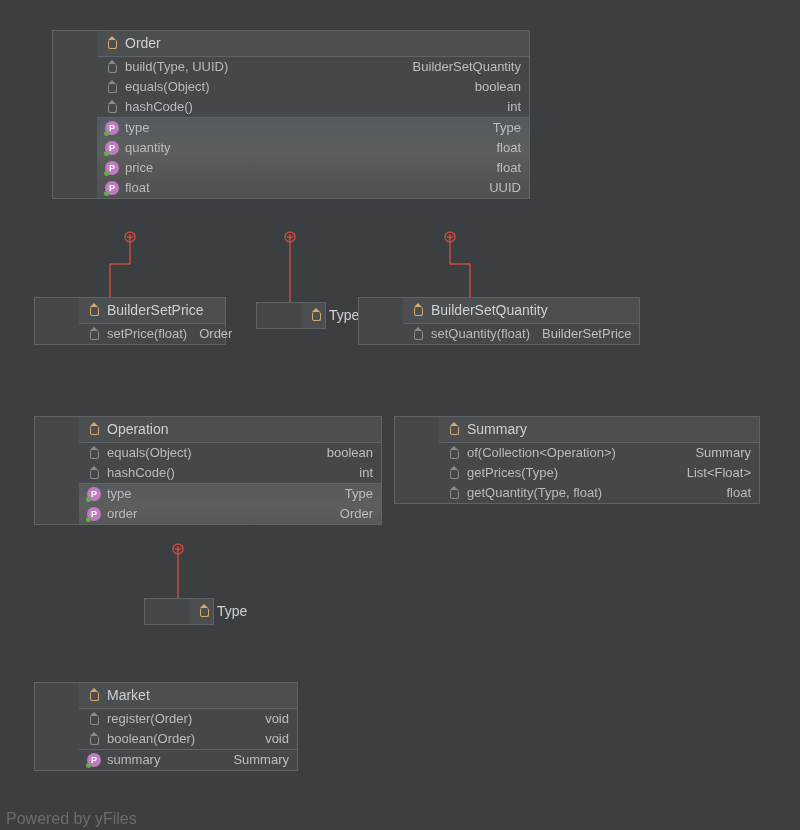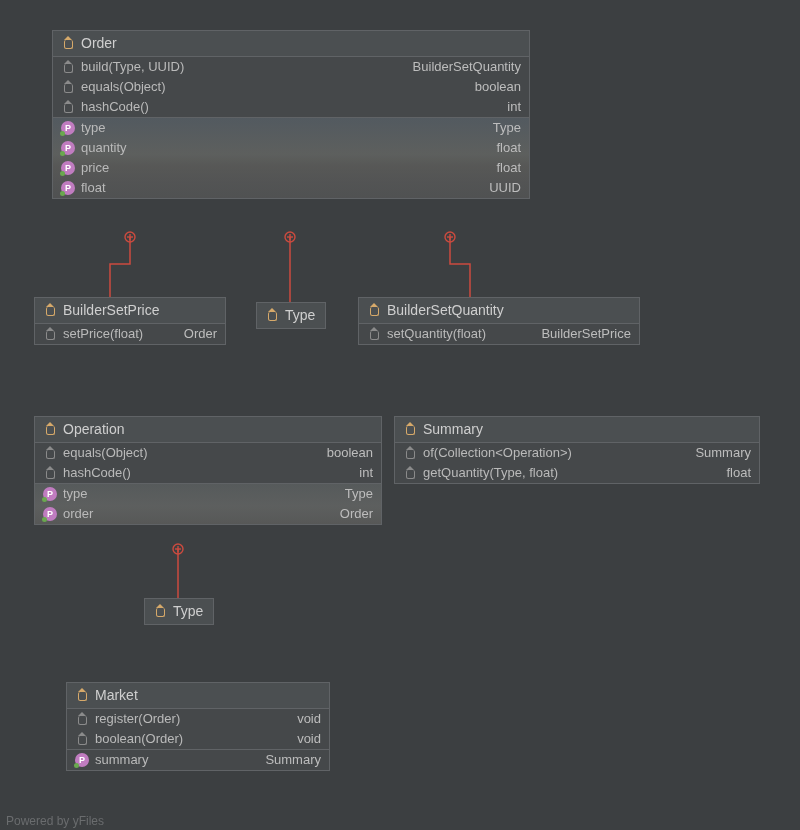--- a/index.html
+++ b/index.html
@@ -21,20 +21,21 @@
   svg.connectors {
     position: absolute;
     top: 0; left: 0;
     width: 800px; height: 830px;
     pointer-events: none;
   }
   .uml {
     position: absolute;
     background: rgba(70,73,75,0.9);
     border: 1px solid #606366;
+    padding-left: 44px;
   }
   .uml .title {
     padding: 4px 8px 5px 8px;
     border-bottom: 1px solid #606366;
     background: #4b4f51;
     font-size: 14px;
     color: #cfcfcf;
     display: flex;
     align-items: center;
     gap: 6px;
@@ -122,21 +123,21 @@
     position: absolute;
     left: -1px; bottom: -1px;
     width: 5px; height: 5px;
     border-radius: 50%;
     background: #6aa84f;
   }
   .footer {
     position: absolute;
     left: 6px;
     bottom: 2px;
-    font-size: 12px;
+    font-size: 16px;
     color: #6a6c6e;
   }
   
   .bg-photo {
     background:
       linear-gradient(rgba(73,76,78,0.82), rgba(73,76,78,0.82)),
       linear-gradient(180deg, #7e99b0 0%, #b9b7a5 45%, #978d7c 60%, #7f7870 80%, #6f6a63 100%);
   }
   .bg-photo2 {
     background:
@@ -298,34 +299,40 @@
       <span>Summary</span>
     </div>
     <div class="row">
       <span class="icon icon-method"></span>
       <span class="name">of(Collection&lt;Operation&gt;)</span>
       <span class="spacer"></span>
       <span class="type">Summary</span>
     </div>
     <div class="row">
       <span class="icon icon-method"></span>
+      <span class="name">getPrices(Type)</span>
+      <span class="spacer"></span>
+      <span class="type">List&lt;Float&gt;</span>
+    </div>
+    <div class="row">
+      <span class="icon icon-method"></span>
       <span class="name">getQuantity(Type, float)</span>
       <span class="spacer"></span>
       <span class="type">float</span>
     </div>
   </div>
 
   <div class="uml" style="left:144px; top:598px; width:70px;">
     <div class="title" style="border-bottom:none;">
       <span class="icon icon-class"></span>
       <span>Type</span>
     </div>
   </div>
 
-  <div class="uml" style="left:34px; top:682px; width:264px;margin-left:32px;">
+  <div class="uml" style="left:34px; top:682px; width:264px;">
     <div class="title">
       <span class="icon icon-class"></span>
       <span>Market</span>
     </div>
     <div class="row">
       <span class="icon icon-method"></span>
       <span class="name">register(Order)</span>
       <span class="spacer"></span>
       <span class="type">void</span>
     </div>

